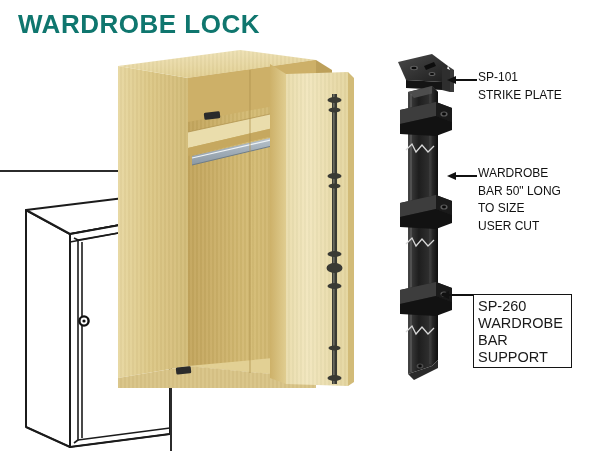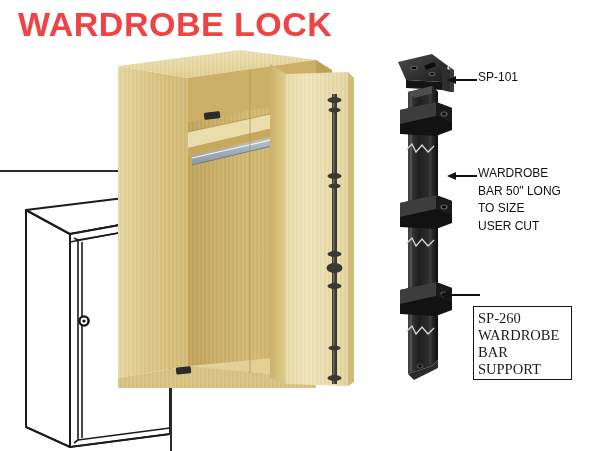--- a/index.html
+++ b/index.html
@@ -2,22 +2,22 @@
 <html><head>
 <meta charset="utf-8">
 <style>
   html,body{margin:0;padding:0;background:#ffffff;}
   body{width:600px;height:451px;position:relative;overflow:hidden;
        font-family:"Liberation Sans",sans-serif;color:#1a1a1a;}
 
   
   .title{
     position:absolute;left:18px;top:4px;
-    font-size:34px;font-weight:bold;letter-spacing:0.5px;
-    color:#ef4444;line-height:40px;white-space:nowrap;
+    font-size:26px;font-weight:bold;letter-spacing:0.5px;
+    color:#0f766e;line-height:40px;white-space:nowrap;
   }
 
   
   .inset{
     position:absolute;left:-2px;top:170px;width:172px;height:283px;
     border-top:2px solid #2b2b2b;border-right:2px solid #2b2b2b;
     background:#ffffff;
   }
   .inset svg{position:absolute;left:0;top:0;}
 
@@ -38,24 +38,24 @@
 
   
   .leader{position:absolute;height:12px;}
   .leader svg{position:absolute;left:0;top:0;}
   .ld-sp101{left:447px;top:74px;width:30px;}
   .ld-wb480{left:447px;top:170px;width:30px;}
   .ld-sp260{left:440px;top:289px;width:40px;}
 
   
   .cal-sp260{
-    position:absolute;left:473px;top:306px;width:99px;height:74px;
+    position:absolute;left:473px;top:294px;width:99px;height:74px;
     border:1.5px solid #141414;background:#fff;
     padding:3px 0 0 4px;box-sizing:border-box;
-    font-size:14.5px;line-height:17px;font-family:Liberation Serif, serif;
+    font-size:14.5px;line-height:17px;
   }
 </style>
 </head>
 <body>
 
 <div class="title">WARDROBE LOCK</div>
 
 <div class="inset">
   <svg width="172" height="283" viewBox="0 0 172 283">
 
@@ -293,20 +293,21 @@
 
 <div class="leader ld-sp260">
   <svg width="40" height="12" viewBox="0 0 40 12">
     <line x1="40" y1="6" x2="8" y2="6" stroke="#111" stroke-width="2"></line>
     <polygon points="0,6 9,2 9,10" fill="#111"></polygon>
   </svg>
 </div>
 
 <div class="callout cal-sp101">
   <span class="ln">SP-101</span>
+  <span class="ln">STRIKE PLATE</span>
 </div>
 
 <div class="callout cal-wb480">
   <span class="ln">WARDROBE</span>
   <span class="ln">BAR 50" LONG</span>
   <span class="ln">TO SIZE</span>
   <span class="ln">USER CUT</span>
 </div>
 
 <div class="cal-sp260">

